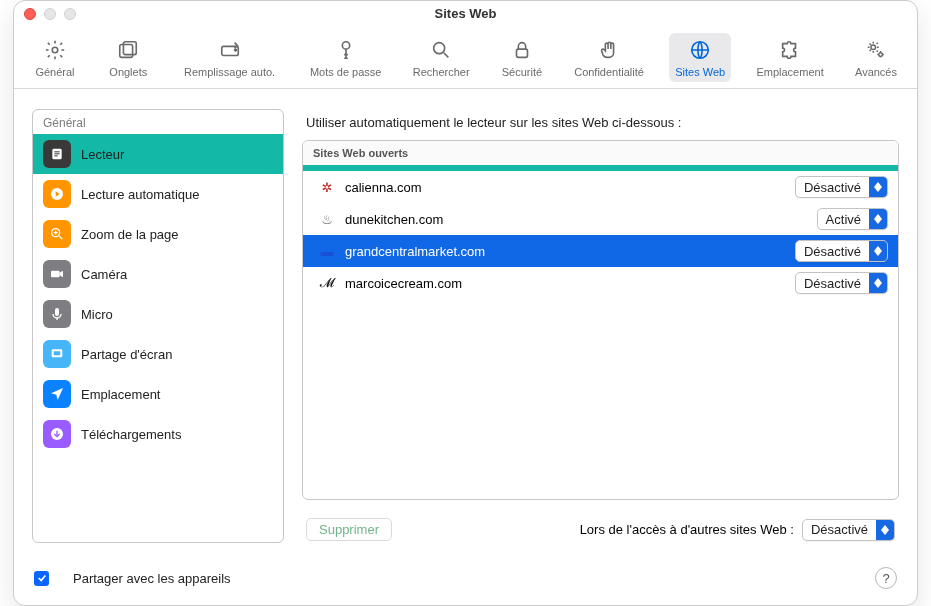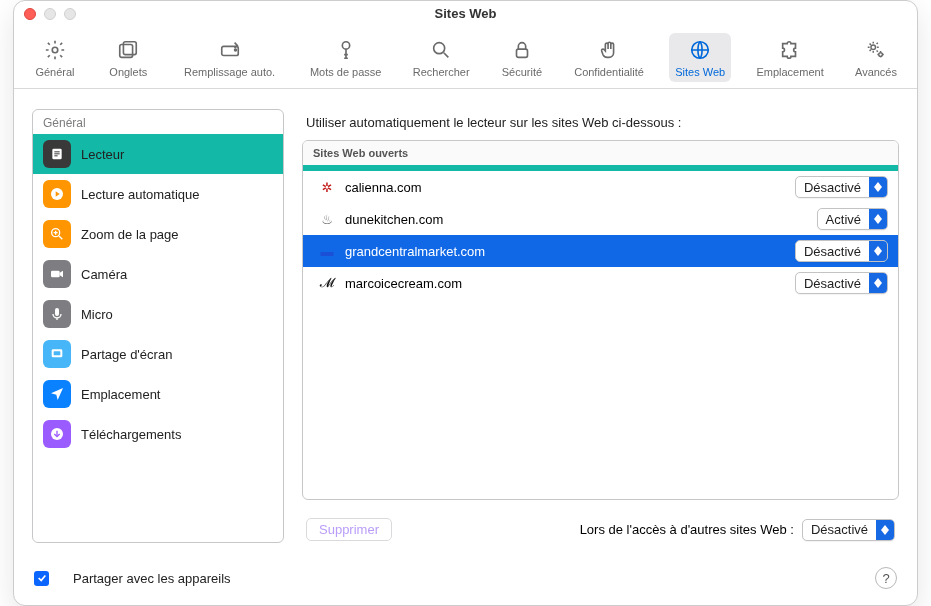--- a/index.html
+++ b/index.html
@@ -42,21 +42,21 @@
   .row{display:flex;align-items:center;padding:5px 10px 5px 16px;font-size:13px;gap:10px;}
   .row.selected{background:#1068e6;color:#fff;}
   .row .favicon{width:16px;height:16px;flex-shrink:0;display:flex;align-items:center;justify-content:center;}
   .row .domain{flex:1;white-space:nowrap;overflow:hidden;text-overflow:ellipsis;}
   .popup{display:inline-flex;align-items:center;background:#fff;border:1px solid #c3c3c6;border-radius:5px;height:22px;font-size:13px;box-shadow:0 1px 1px rgba(0,0,0,0.05);}
   .popup .plabel{padding:0 8px;color:#222;}
   .popup .arrows{width:18px;height:100%;background:#1768e3;border-radius:0 4px 4px 0;display:flex;flex-direction:column;align-items:center;justify-content:center;}
   .popup .arrows svg{width:8px;height:5px;fill:#fff;}
   .row.selected .popup{background:#fff;}
   .bottom-bar{display:flex;align-items:center;justify-content:space-between;padding:10px 4px 2px 4px;font-size:13px;gap:12px;}
-  .btn{border:1px solid #c3c3c6;background:#fff;border-radius:5px;padding:3px 12px;font-size:13px;color:#8b5cf6;}
+  .btn{border:1px solid #c3c3c6;background:#fff;border-radius:5px;padding:3px 12px;font-size:13px;color:#15803d;}
   .btn.disabled{opacity:0.6;}
   .footer{display:flex;align-items:center;justify-content:space-between;padding:10px 20px 16px 20px;}
   .chk{display:flex;align-items:center;gap:24px;font-size:13px;color:#222;}
   .chkbox{width:15px;height:15px;border-radius:3px;background:#0a66ff;display:flex;align-items:center;justify-content:center;}
   .chkbox svg{width:10px;height:10px;stroke:#fff;stroke-width:2;fill:none;}
   .help{width:22px;height:22px;border:1px solid #b8b8bb;border-radius:50%;display:flex;align-items:center;justify-content:center;font-size:13px;color:#555;}
   .fav-red{color:#c21a1a;}
   .fav-gray{color:#6a6a6a;}
   .fav-black{color:#111;}
   .fav-blue{color:#1a4fd6;}

